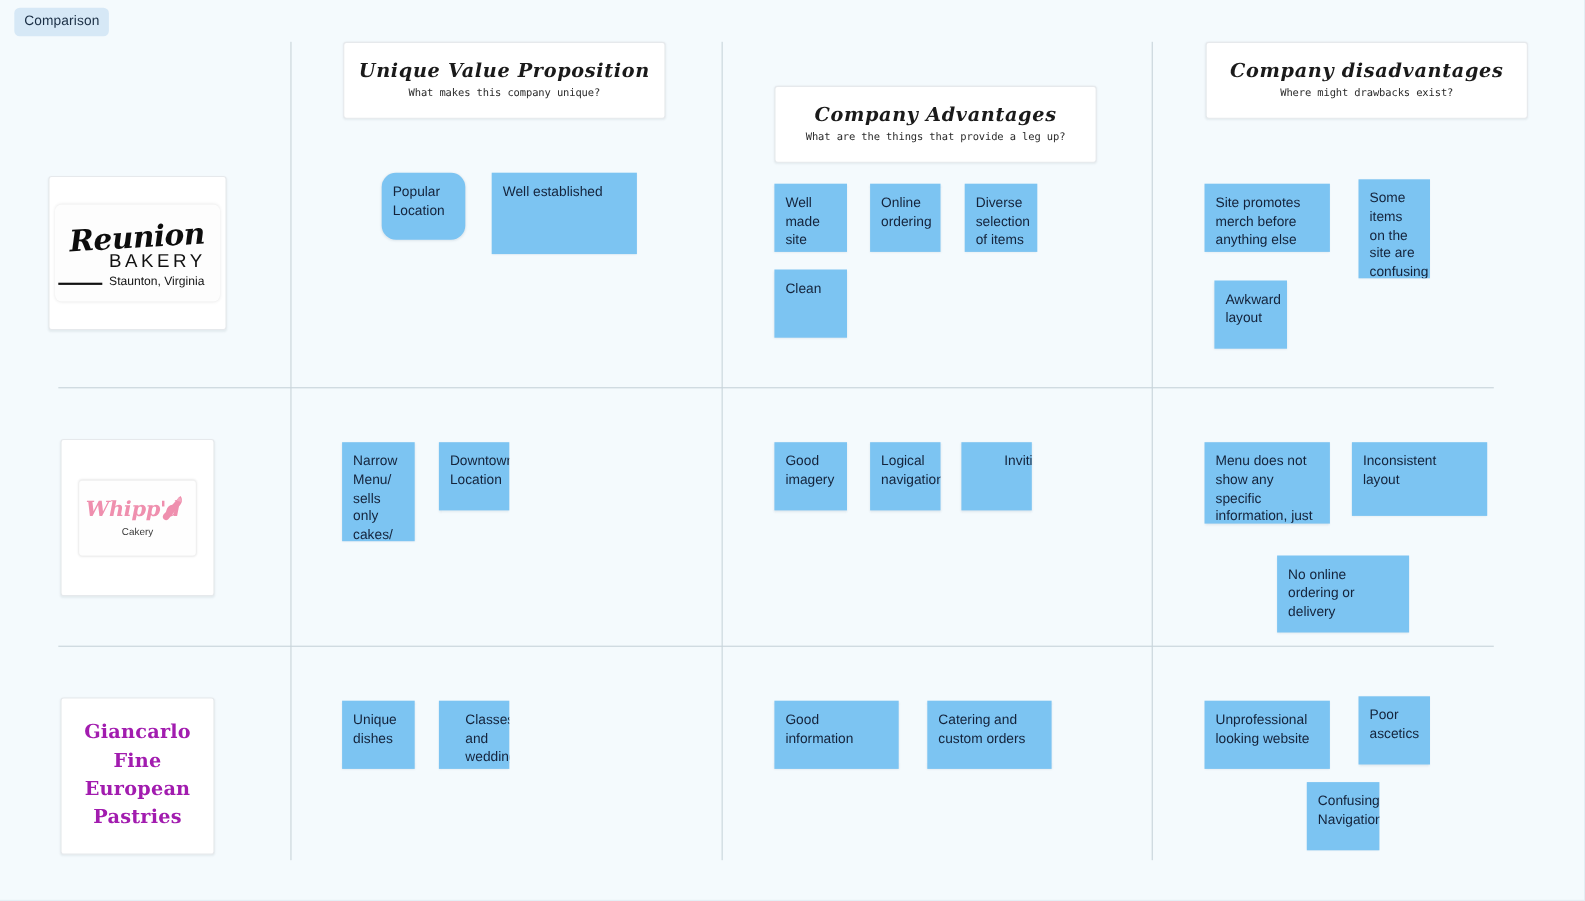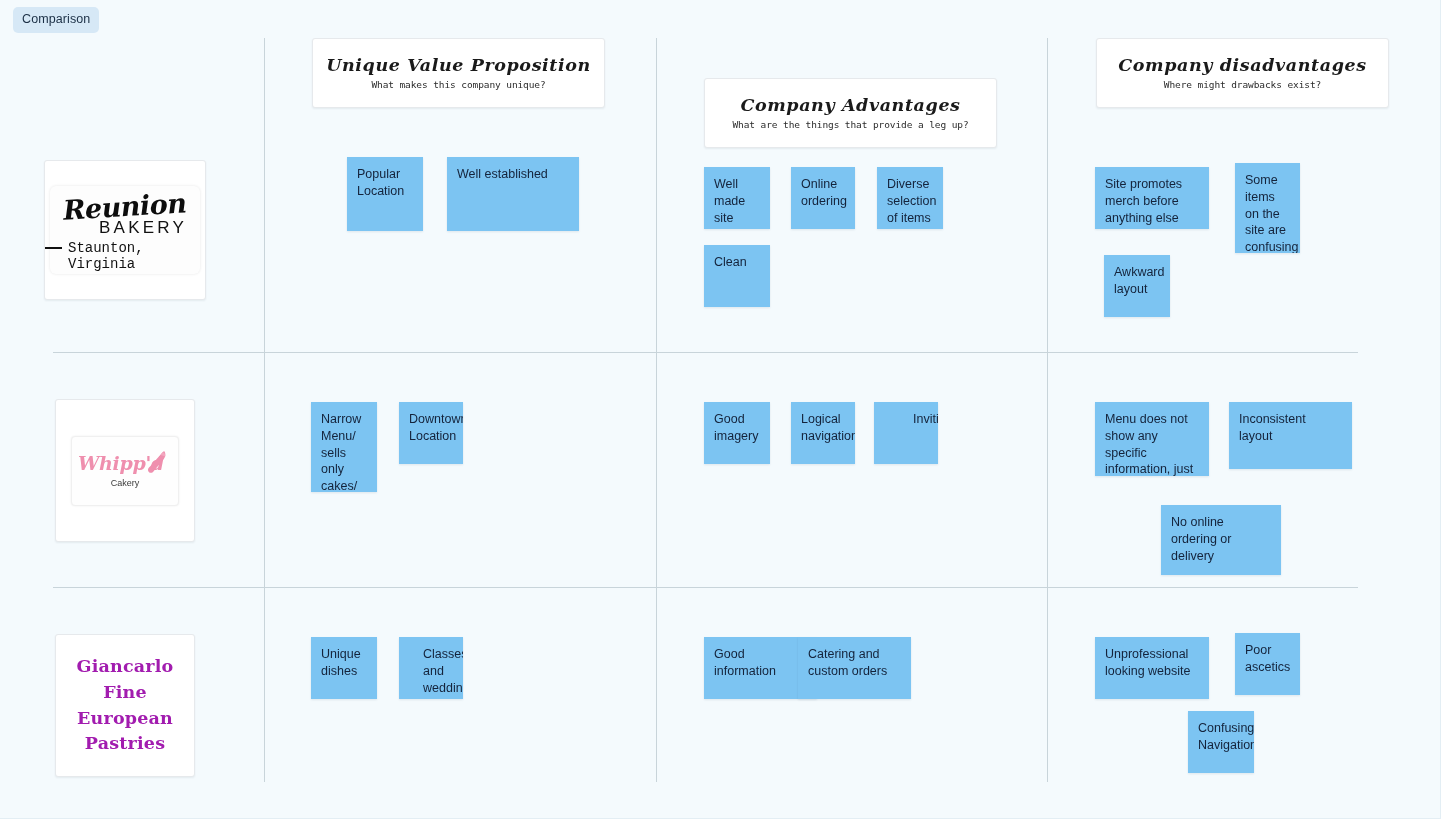--- a/index.html
+++ b/index.html
@@ -126,25 +126,25 @@
   }
   .reunion-bakery {
     font-family: "Liberation Sans", sans-serif;
     font-size: 17px;
     letter-spacing: 3.2px;
     color: #111;
     margin-top: -2px;
     margin-left: 36px;
   }
   .reunion-city {
-    font-family: Liberation Mono, monospace;
-    font-size: 14px;
+    font-family: Liberation Sans, sans-serif;
+    font-size: 11px;
     color: #111;
     margin-top: 1px;
-    margin-left: 18px;
+    margin-left: 35px;
     border-top: 1px solid transparent;
     position: relative;
   }
   .reunion-rule {
     width: 40px;
     height: 2px;
     background: #111;
     position: absolute;
     left: -46px;
     top: 7px;
@@ -246,21 +246,21 @@
         <div class="reunion-script">Reunion</div>
         <div class="reunion-bakery">BAKERY</div>
         <div class="reunion-city">
           <span class="reunion-rule"></span>
           <span>Staunton, Virginia</span>
         </div>
       </div>
     </div>
   </div>
 
-  <div class="note" style="left:347px; top:157px; width:76px; height:74px;">Popular Location</div>
+  <div class="note" style="left:347px; top:157px; width:76px; height:61px;border-radius:13px;">Popular Location</div>
   <div class="note" style="left:447px; top:157px; width:132px; height:74px;">Well established</div>
 
   <div class="note" style="left:704px; top:167px; width:66px; height:62px;">Well made site</div>
   <div class="note" style="left:791px; top:167px; width:64px; height:62px;">Online ordering</div>
   <div class="note" style="left:877px; top:167px; width:66px; height:62px;">Diverse selection of items</div>
   <div class="note" style="left:704px; top:245px; width:66px; height:62px;">Clean</div>
 
   <div class="note" style="left:1095px; top:167px; width:114px; height:62px;">Site promotes merch before anything else</div>
   <div class="note" style="left:1235px; top:163px; width:65px; height:90px;">Some items on the site are confusing</div>
   <div class="note" style="left:1104px; top:255px; width:66px; height:62px;">Awkward layout</div>
@@ -294,19 +294,19 @@
   <div class="logo-card" style="left:55px; top:634px; width:140px; height:143px;">
     <div class="logo-inner">
       <div class="giancarlo-text">Giancarlo Fine European Pastries</div>
     </div>
   </div>
 
   <div class="note" style="left:311px; top:637px; width:66px; height:62px;">Unique dishes</div>
   <div class="note" style="left:399px; top:637px; width:64px; height:62px;padding-left:24px;">Classes and weddings</div>
 
   <div class="note" style="left:704px; top:637px; width:113px; height:62px;">Good information</div>
-  <div class="note" style="left:798px; top:637px; width:113px; height:62px;">Catering and custom orders</div>
+  <div class="note" style="left:843px; top:637px; width:113px; height:62px;">Catering and custom orders</div>
 
   <div class="note" style="left:1095px; top:637px; width:114px; height:62px;">Unprofessional looking website</div>
   <div class="note" style="left:1235px; top:633px; width:65px; height:62px;">Poor ascetics</div>
   <div class="note" style="left:1188px; top:711px; width:66px; height:62px;">Confusing Navigation</div>
 
 </div>
 
 </body></html>

